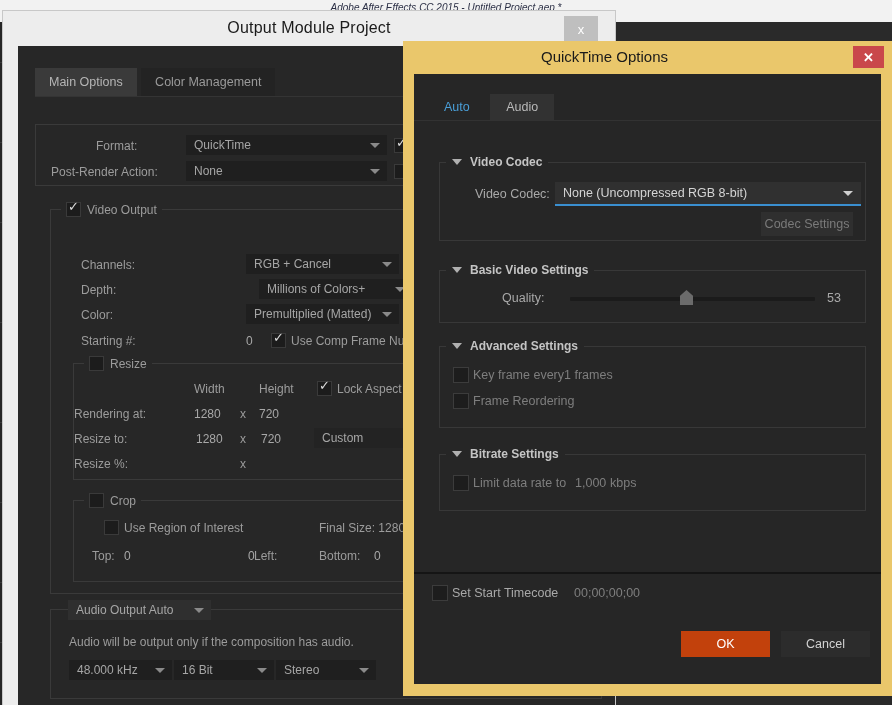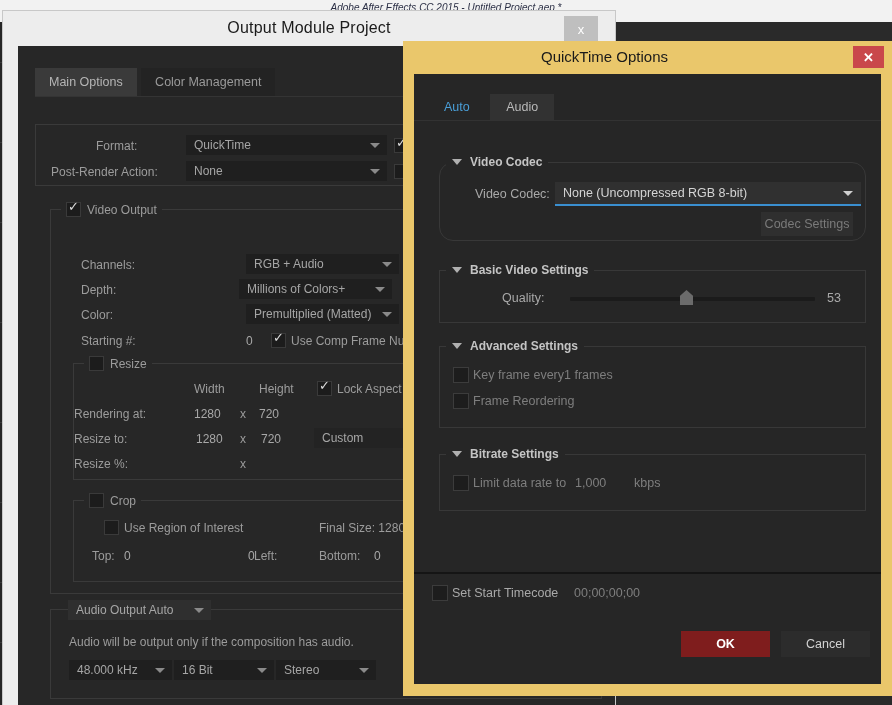--- a/index.html
+++ b/index.html
@@ -187,21 +187,21 @@
   }
   .slider-thumb {
     position: absolute; width: 13px; height: 15px; background: #6b6b6b; cursor: pointer;
     clip-path: polygon(50% 0%, 100% 38%, 100% 100%, 0% 100%, 0% 38%);
   }
   .qt-footer-sep { position: absolute; left: 0; top: 498px; width: 467px; height: 2px; background: #151515; }
   .btn {
     position: absolute; height: 26px; font-size: 12.5px;
     display:flex; align-items:center; justify-content:center; cursor: pointer;
   }
-  .btn.primary { background: #7f1d1d; color: #fff; font-weight: bold; }
+  .btn.primary { background: #c2410c; color: #fff; }
   .btn.secondary { background: #2c2c2c; color: #d2d2d2; }
 </style>
 </head>
 <body>
 
 <div id="root">
 
   <div class="ae-bg">
     <div class="ae-body-dark"></div>
     <div class="ae-title">Adobe After Effects CC 2015 - Untitled Project.aep *</div>
@@ -252,26 +252,26 @@
       </div>
 
       <div class="gbox" style="left:32px; top:163px; width:550px; height:383px;">
         <div class="gbox-title">
           <span class="cb-inline checked"></span>
           <span>Video Output</span>
         </div>
 
         <div class="lbl r" style="left:30px; top:48px; width:157px;">Channels:</div>
         <div class="dd" style="left:195px; top:44px; width:145px;">
-          <span>RGB + Audio</span>
+          <span>RGB + Cancel</span>
           <span class="arrow"></span>
         </div>
 
         <div class="lbl r" style="left:30px; top:73px; width:157px;">Depth:</div>
-        <div class="dd" style="left:188px; top:69px; width:145px;text-align:center;">
+        <div class="dd" style="left:208px; top:69px; width:145px;text-align:center;">
           <span>Millions of Colors+</span>
           <span class="arrow"></span>
         </div>
 
         <div class="lbl r" style="left:30px; top:98px; width:157px;">Color:</div>
         <div class="dd" style="left:195px; top:94px; width:145px;">
           <span>Premultiplied (Matted)</span>
           <span class="arrow"></span>
         </div>
 
@@ -356,21 +356,21 @@
     </div>
 
     <div class="qt-body">
 
       <div class="qt-tabs">
         <div class="qt-tab active">Auto</div>
         <div class="qt-tab">Audio</div>
       </div>
       <div class="qt-tabs-line"></div>
 
-      <div class="sect" style="left:25px; top:88px; width:425px; height:77px;border-radius:14px;">
+      <div class="sect" style="left:25px; top:88px; width:425px; height:77px;">
         <div class="sect-title">
           <span class="tri"></span>
           <span>Video Codec</span>
         </div>
         <div class="qt-lbl" style="left:35px; top:24px;">Video Codec:</div>
         <div class="qt-dd" style="left:115px; top:19px; width:298px;">
           <span>None (Uncompressed RGB 8-bit)</span>
           <span class="arrow"></span>
         </div>
         <div class="btn-disabled" style="left:321px; top:49px; width:92px;">Codec Settings</div>
@@ -401,21 +401,21 @@
       </div>
 
       <div class="sect" style="left:25px; top:380px; width:425px; height:55px;">
         <div class="sect-title">
           <span class="tri"></span>
           <span>Bitrate Settings</span>
         </div>
         <div class="qt-cb" style="left:13px; top:20px;"></div>
         <div class="qt-lbl dim" style="left:33px; top:21px;">Limit data rate to</div>
         <div class="qt-lbl dim" style="left:135px; top:21px;">1,000</div>
-        <div class="qt-lbl dim" style="left:170px; top:21px;margin-left:24px;">kbps</div>
+        <div class="qt-lbl dim" style="left:170px; top:21px;">kbps</div>
       </div>
 
       <div class="qt-footer-sep"></div>
       <div class="qt-cb" style="left:18px; top:511px;"></div>
       <div class="qt-lbl" style="left:38px; top:512px;">Set Start Timecode</div>
       <div class="qt-lbl dim" style="left:160px; top:512px;">00;00;00;00</div>
 
       <div class="btn primary" style="left:267px; top:557px; width:89px;">OK</div>
       <div class="btn secondary" style="left:367px; top:557px; width:89px;">Cancel</div>
     </div>

